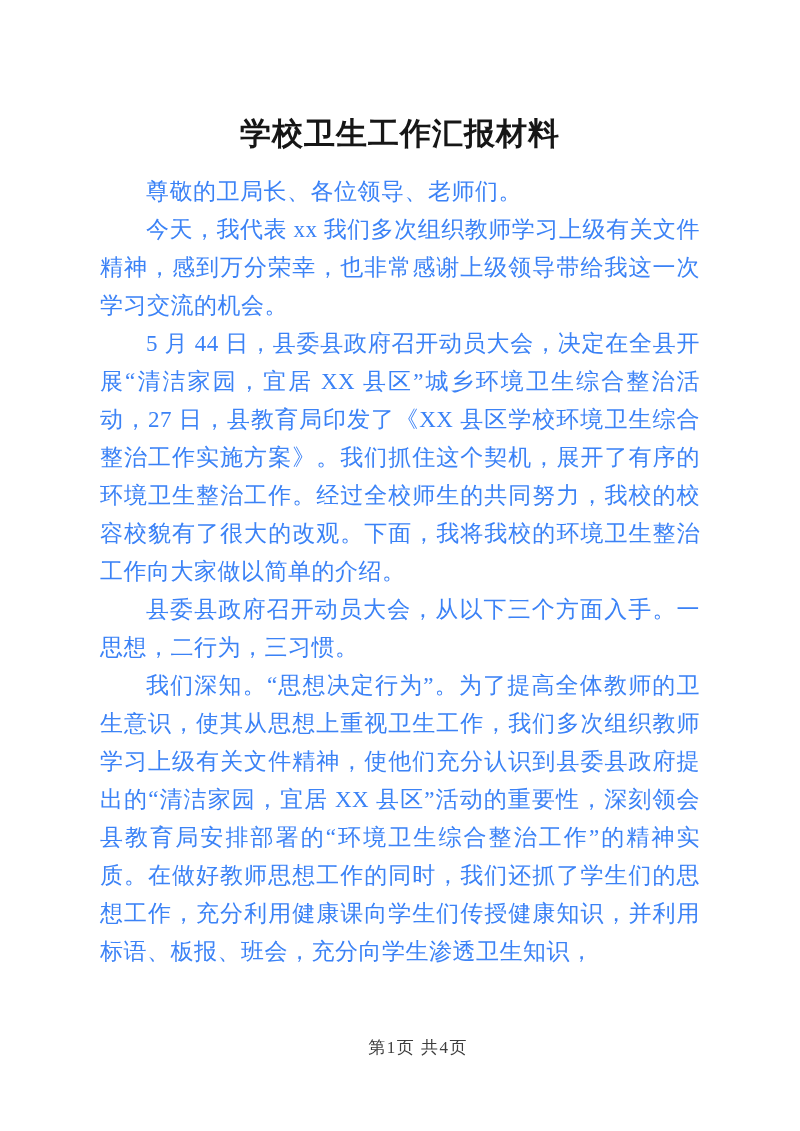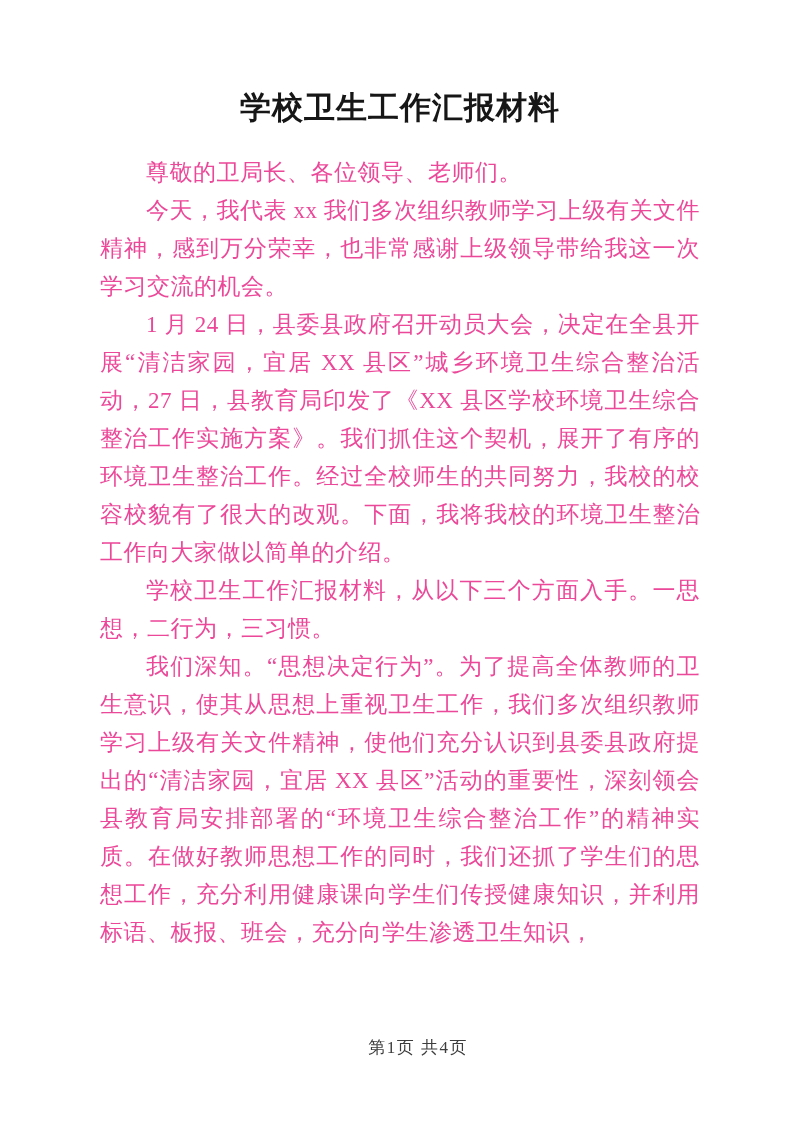--- a/index.html
+++ b/index.html
@@ -10,35 +10,35 @@
   .page {
     position: relative;
     width: 800px;
     height: 1131px;
     background: #ffffff;
     overflow: hidden;
     font-family: "Liberation Serif", "DejaVu Serif", serif;
   }
   .doc-title {
     margin: 0;
-    padding-top: 90px;
+    padding-top: 116px;
     text-align: center;
     font-size: 31px;
     font-weight: bold;
     line-height: 36px;
     letter-spacing: 1px;
     color: #161616;
   }
   .doc-body {
     width: 600px;
-    margin: 28px auto 0 auto;
+    margin: 21px auto 0 auto;
     font-size: 23px;
     line-height: 38px;
     letter-spacing: 0.5px;
-    color: #ec4899;
+    color: #3b82f6;
     text-align: justify;
   }
   .para {
     margin: 0;
     padding: 0;
     text-indent: 2em;
   }
   .page-footer {
     position: absolute;
     left: 0;
@@ -57,22 +57,22 @@
 </head>
 <body>
 
 <div class="page">
 
   <h1 class="doc-title">学校卫生工作汇报材料</h1>
 
   <div class="doc-body">
     <p class="para">尊敬的卫局长、各位领导、老师们。</p>
     <p class="para">今天，我代表 xx 我们多次组织教师学习上级有关文件精神，感到万分荣幸，也非常感谢上级领导带给我这一次学习交流的机会。</p>
-    <p class="para">1 月 24 日，县委县政府召开动员大会，决定在全县开展“清洁家园，宜居 XX 县区”城乡环境卫生综合整治活动，27 日，县教育局印发了《XX 县区学校环境卫生综合整治工作实施方案》。我们抓住这个契机，展开了有序的环境卫生整治工作。经过全校师生的共同努力，我校的校容校貌有了很大的改观。下面，我将我校的环境卫生整治工作向大家做以简单的介绍。</p>
-    <p class="para">学校卫生工作汇报材料，从以下三个方面入手。一思想，二行为，三习惯。</p>
+    <p class="para">5 月 44 日，县委县政府召开动员大会，决定在全县开展“清洁家园，宜居 XX 县区”城乡环境卫生综合整治活动，27 日，县教育局印发了《XX 县区学校环境卫生综合整治工作实施方案》。我们抓住这个契机，展开了有序的环境卫生整治工作。经过全校师生的共同努力，我校的校容校貌有了很大的改观。下面，我将我校的环境卫生整治工作向大家做以简单的介绍。</p>
+    <p class="para">县委县政府召开动员大会，从以下三个方面入手。一思想，二行为，三习惯。</p>
     <p class="para">我们深知。“思想决定行为”。为了提高全体教师的卫生意识，使其从思想上重视卫生工作，我们多次组织教师学习上级有关文件精神，使他们充分认识到县委县政府提出的“清洁家园，宜居 XX 县区”活动的重要性，深刻领会县教育局安排部署的“环境卫生综合整治工作”的精神实质。在做好教师思想工作的同时，我们还抓了学生们的思想工作，充分利用健康课向学生们传授健康知识，并利用标语、板报、班会，充分向学生渗透卫生知识，</p>
   </div>
 
   <div class="page-footer">
     <span class="page-label">第1页 共4页</span>
   </div>
 
 </div>
 
 </body></html>

